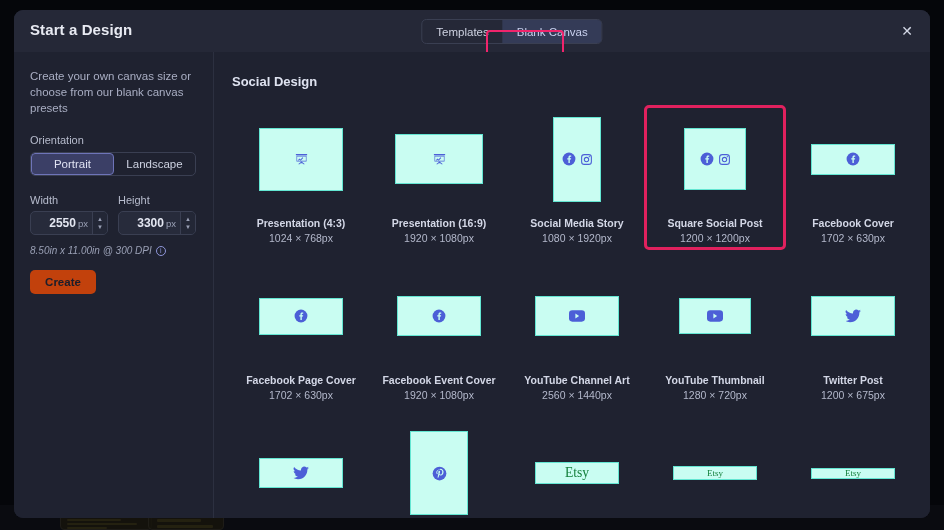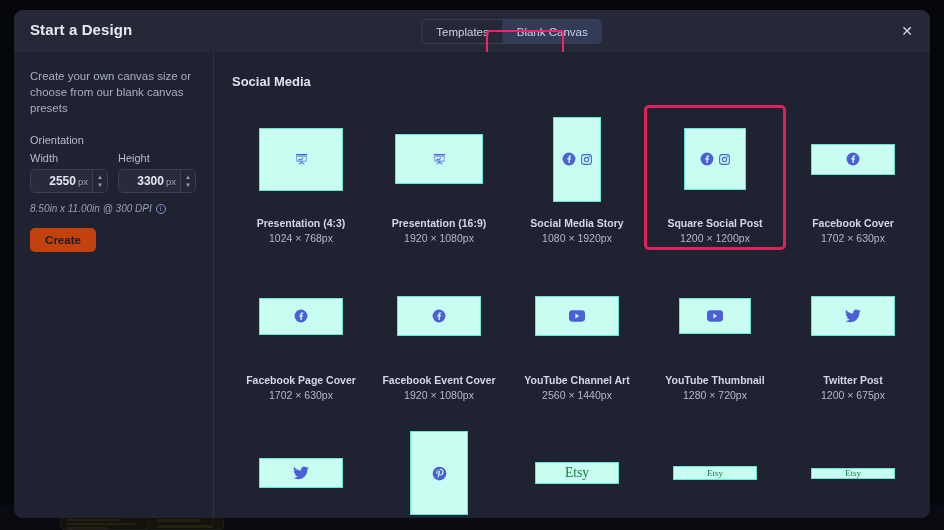--- a/index.html
+++ b/index.html
@@ -186,20 +186,24 @@
 
       <div class="close-btn">✕</div>
     </div>
 
     <div class="modal-body">
 
       <div class="sidebar">
         <div class="side-desc">Create your own canvas size or choose from our blank canvas presets</div>
 
         <div class="field-label">Orientation</div>
+        <div class="seg">
+          <div class="seg-btn active">Portrait</div>
+          <div class="seg-btn">Landscape</div>
+        </div>
 
         <div class="dims">
           <div class="dim-col">
             <div class="dim-label">Width</div>
             <div class="num-input">
               <span class="num-val">2550</span>
               <span class="num-unit">px</span>
               <span class="spin">
                 <span>▲</span>
                 <span>▼</span>
@@ -221,21 +225,21 @@
 
         <div class="dpi-note">
           <span>8.50in x 11.00in @ 300 DPI</span>
           <span class="info-i">i</span>
         </div>
 
         <div class="create-btn">Create</div>
       </div>
 
       <div class="main">
-        <div class="section-title">Social Media</div>
+        <div class="section-title">Social Design</div>
         <div class="grid" id="card-grid">
             <div class="card">
               <div class="thumb-wrap">
                 <div class="thumb" style="width: 84px; height: 63px;">
                   <svg width="15" height="15" viewBox="0 0 24 24" fill="#4c5fd7">
                     <path d="M3 3h18v2H3zM4 6h16v9H4zm1 1v7h14V7z"></path>
                     <path d="M6.5 12.6l2.2-2.3 1.7 1.5 3.3-3.4 1.1 1.1-4.3 4.4-1.7-1.5-1.4 1.5z"></path>
                     <path d="M11 15h2v3h-2z"></path>
                     <path d="M7 19l4-3 1 1-4 3zm10 0l-4-3-1 1 4 3z"></path>
                   </svg>

